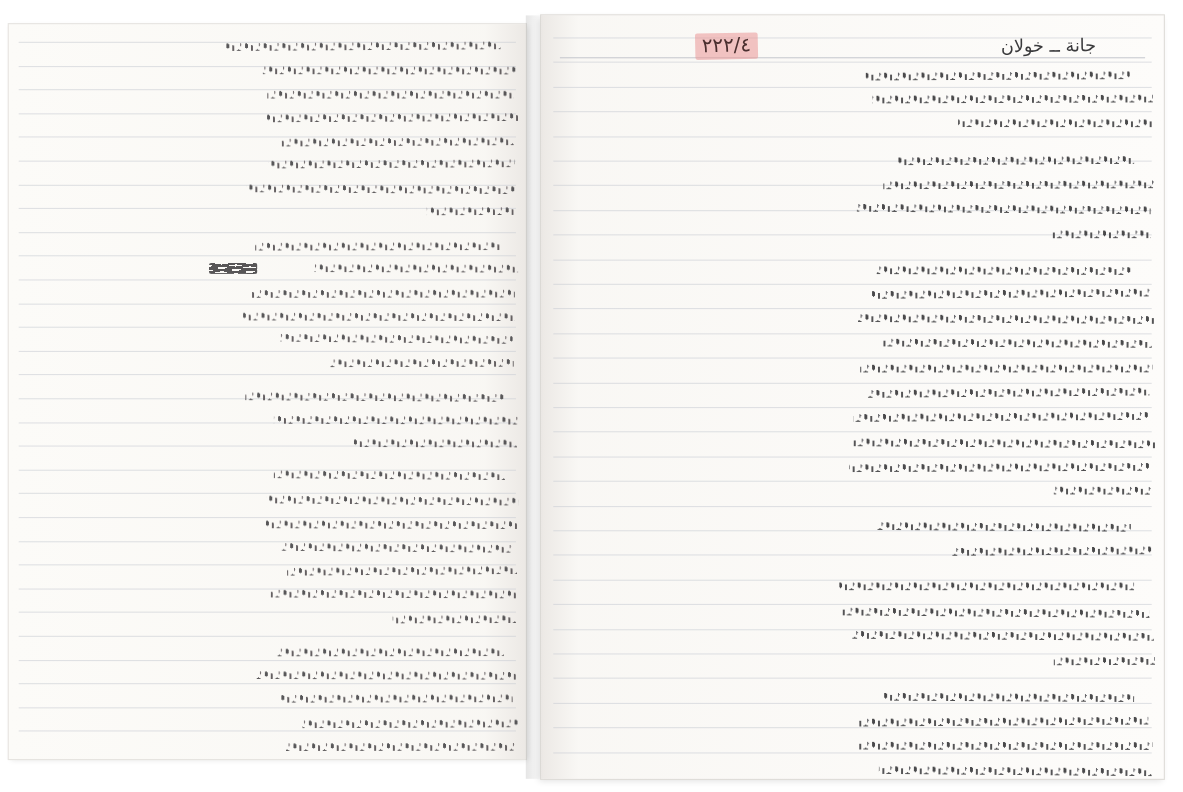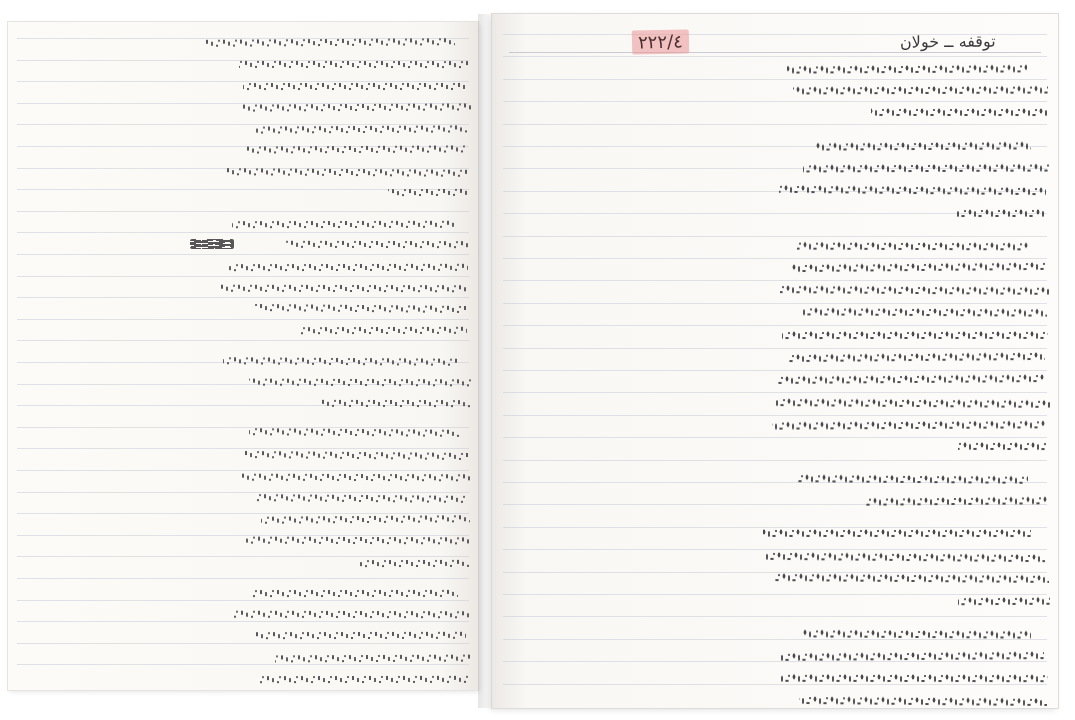--- a/index.html
+++ b/index.html
@@ -315,21 +315,21 @@
         <div class="rule" style="top: 557.6px; background: rgb(201, 204, 212);"></div>
         <div class="rule" style="top: 580px; background: rgb(201, 204, 212);"></div>
         <div class="rule" style="top: 602.4px; background: rgb(201, 204, 212);"></div>
         <div class="rule" style="top: 624.8px; background: rgb(201, 204, 212);"></div>
         <div class="rule" style="top: 647.2px; background: rgb(201, 204, 212);"></div>
         <div class="rule" style="top: 669.6px; background: rgb(201, 204, 212);"></div>
       </div>
 
     <div class="page-head">
       <div class="head-rule"></div>
-      <div class="head-title">توقفه ــ خولان</div>
+      <div class="head-title">جانة ــ خولان</div>
       <div class="catalog-no">٢٢٢/٤</div>
     </div>
 
     <div class="ink-block" id="ink-right">
         <div class="ink-line" title="١ على تكلفتي بزيارة إلى منطقة جانة بخولان نفذ توجهنا صباح الجمعة الساعة" style="right: 31.2431px; left: 295.134px; top: 48.6747px; transform: rotate(-0.3deg);">
           <div class="stroke" style="background-position-x: 15px;"></div>
         </div>
         <div class="ink-line" title="ـا بحث ٨٧/١/١٢ برفقة الدكتور فرنسسكو فيدي ورتبته وهما أحد أعضاء البعثة" style="right: 9.95974px; left: 300.731px; top: 69.9447px; transform: rotate(-0.21deg);">
           <div class="stroke" style="background-position-x: 2px;"></div>
         </div>

